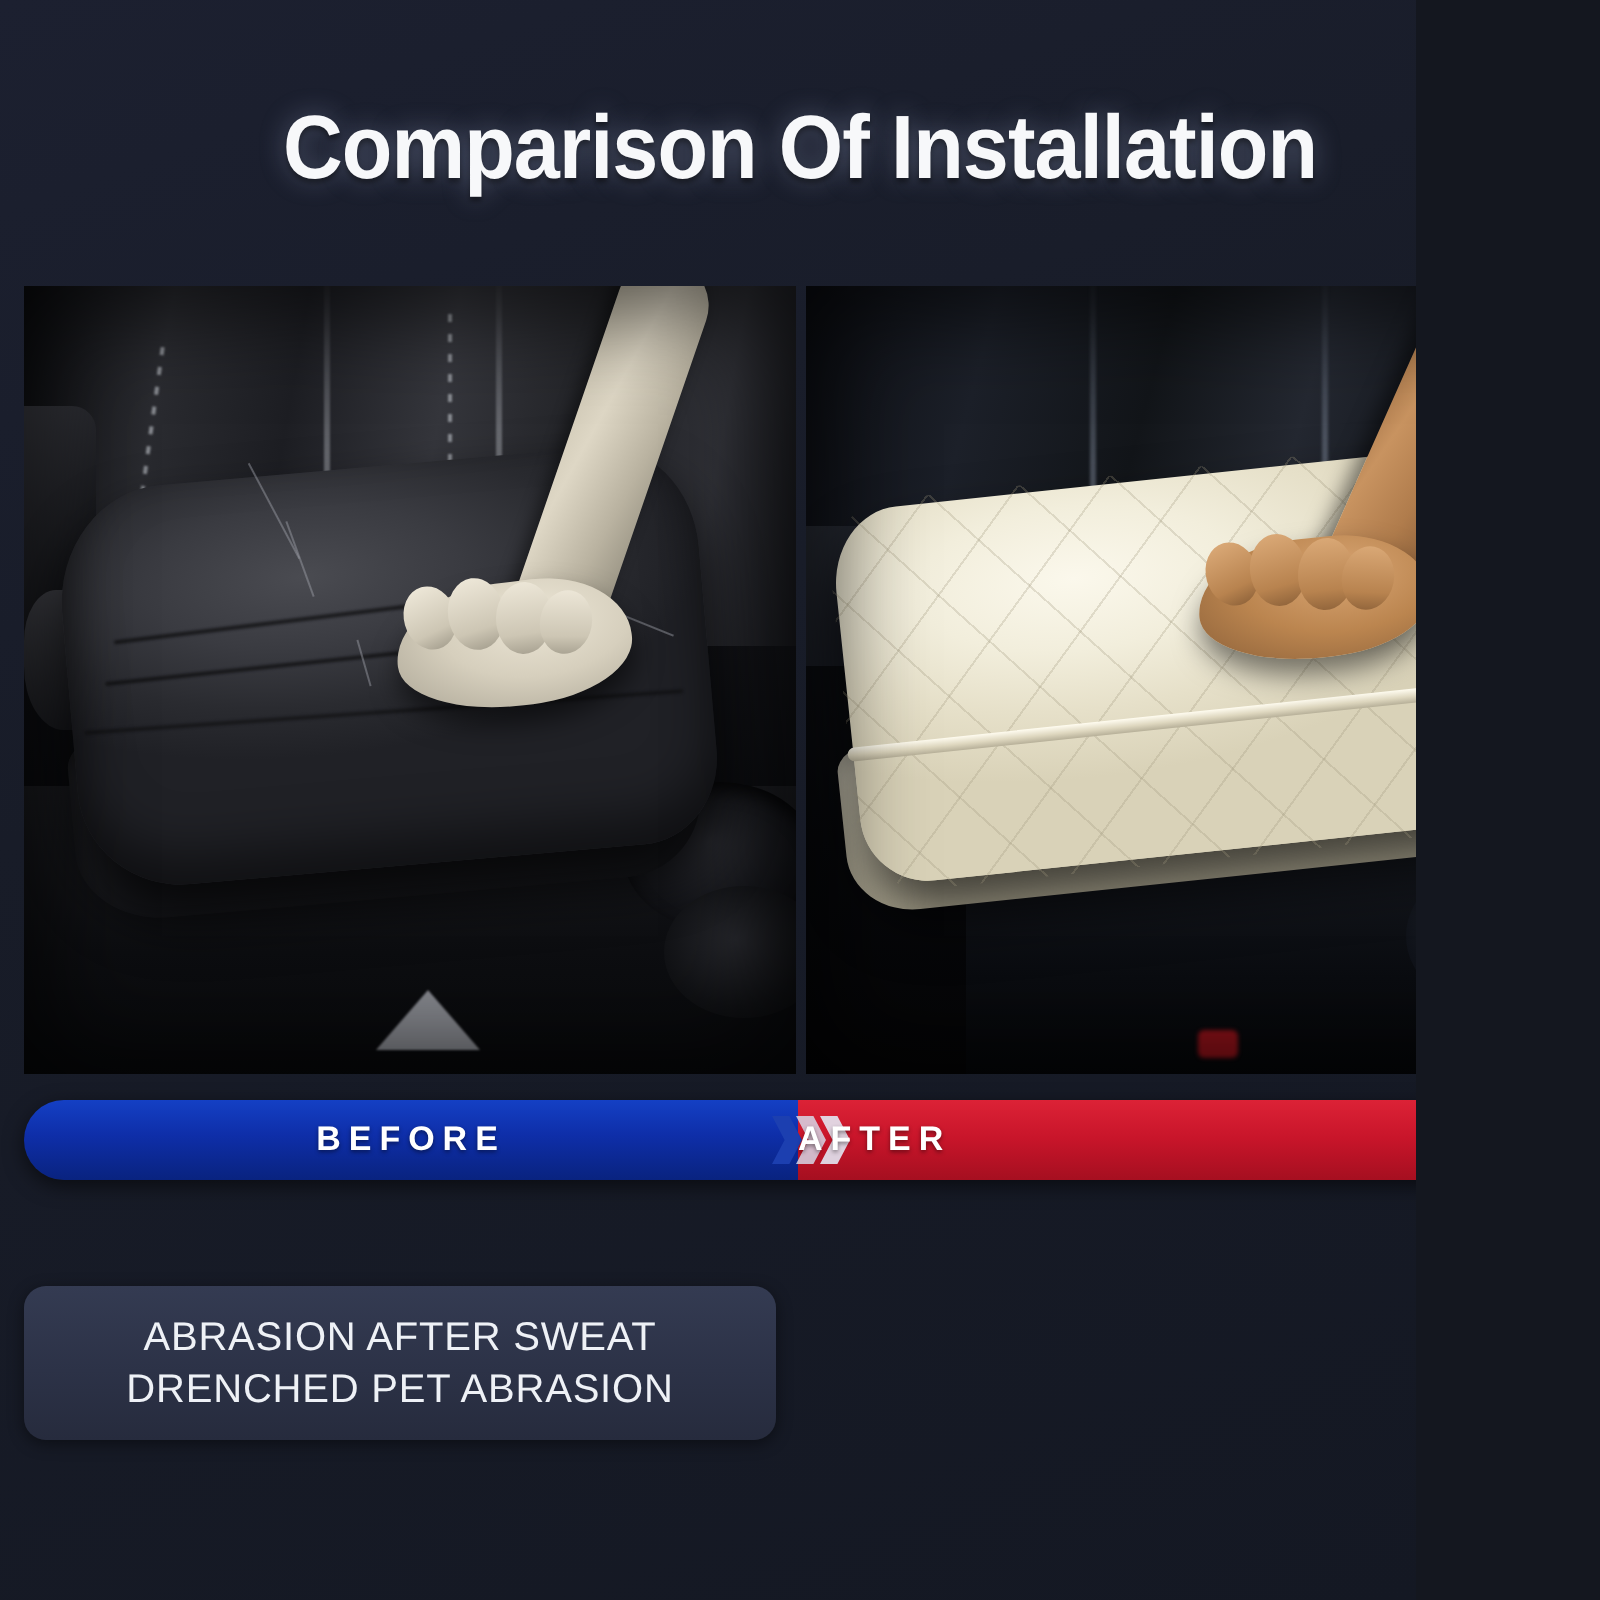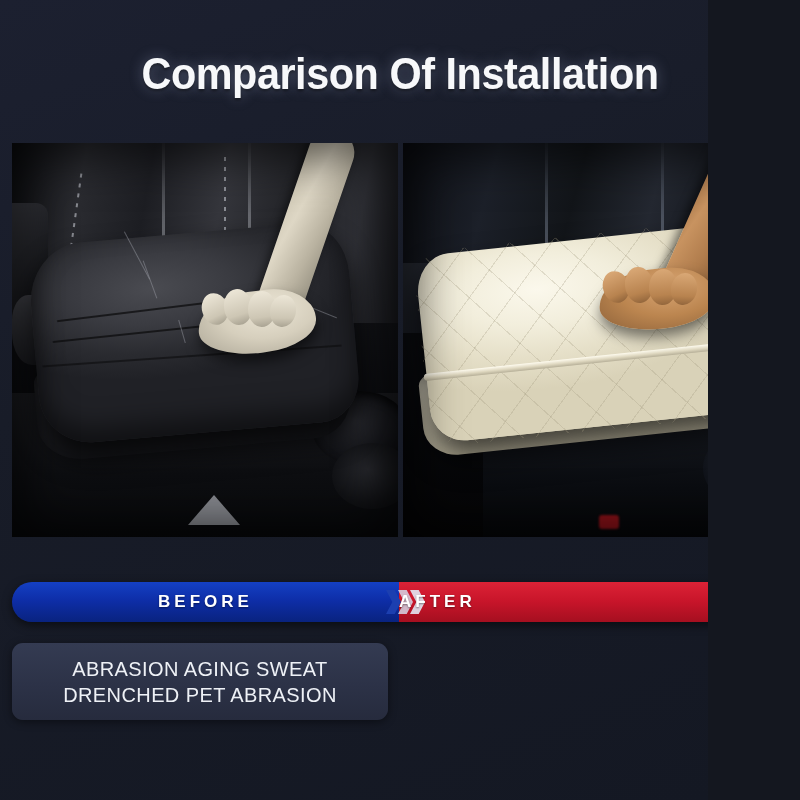--- a/index.html
+++ b/index.html
@@ -228,21 +228,21 @@
   .vig {
     left: 0; top: 0; width: 386px; height: 394px;
     box-shadow: inset 0 0 46px 14px rgba(0,0,0,0.62);
     pointer-events: none;
   }
 
   
   .pill {
     position: absolute;
     left: 12px;
-    top: 582px;
+    top: 550px;
     width: 774px;
     height: 40px;
     border-radius: 20px;
     overflow: hidden;
     box-shadow: 0 3px 10px rgba(0,0,0,0.55);
   }
   .pill-blue {
     position: absolute; left: 0; top: 0; width: 50%; height: 100%;
     background: linear-gradient(180deg, #1440c4 0%, #0e2ea8 45%, #09237f 100%);
   }
@@ -373,19 +373,19 @@
     <div class="pill-red"></div>
     <div class="chev chev-1"></div>
     <div class="chev chev-2"></div>
     <div class="chev chev-3"></div>
     <div class="pill-label lbl-before">BEFORE</div>
     <div class="pill-label lbl-after">AFTER</div>
   </div>
 
   <div class="cap cap-left">
     <div>
-      <span>ABRASION AGING SWEAT</span>
+      <span>ABRASION AFTER SWEAT</span>
       <span>DRENCHED PET ABRASION</span>
     </div>
   </div>
 
 
 </div>
 
 </body></html>

